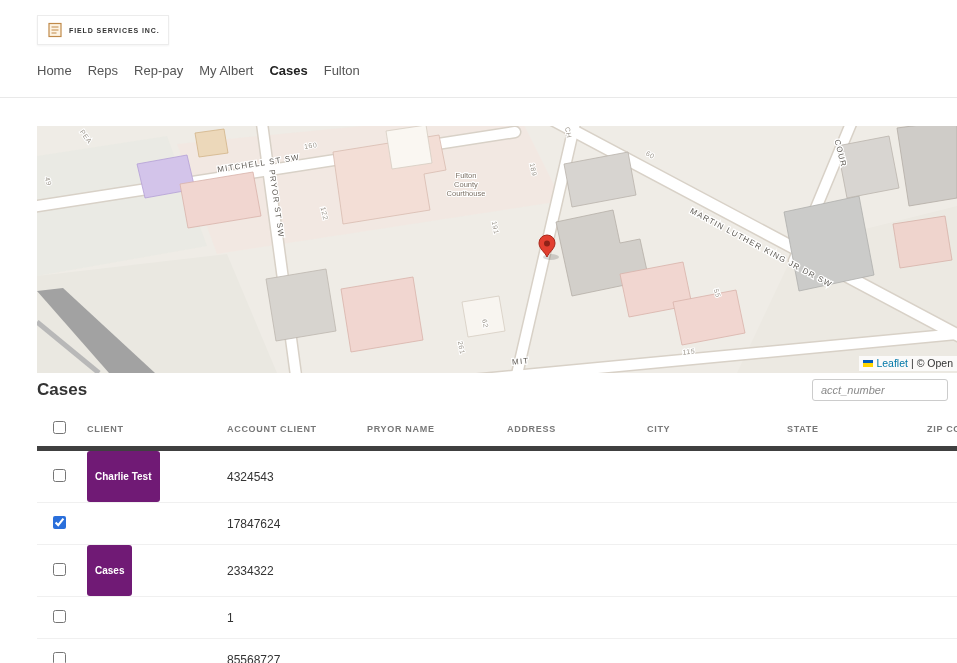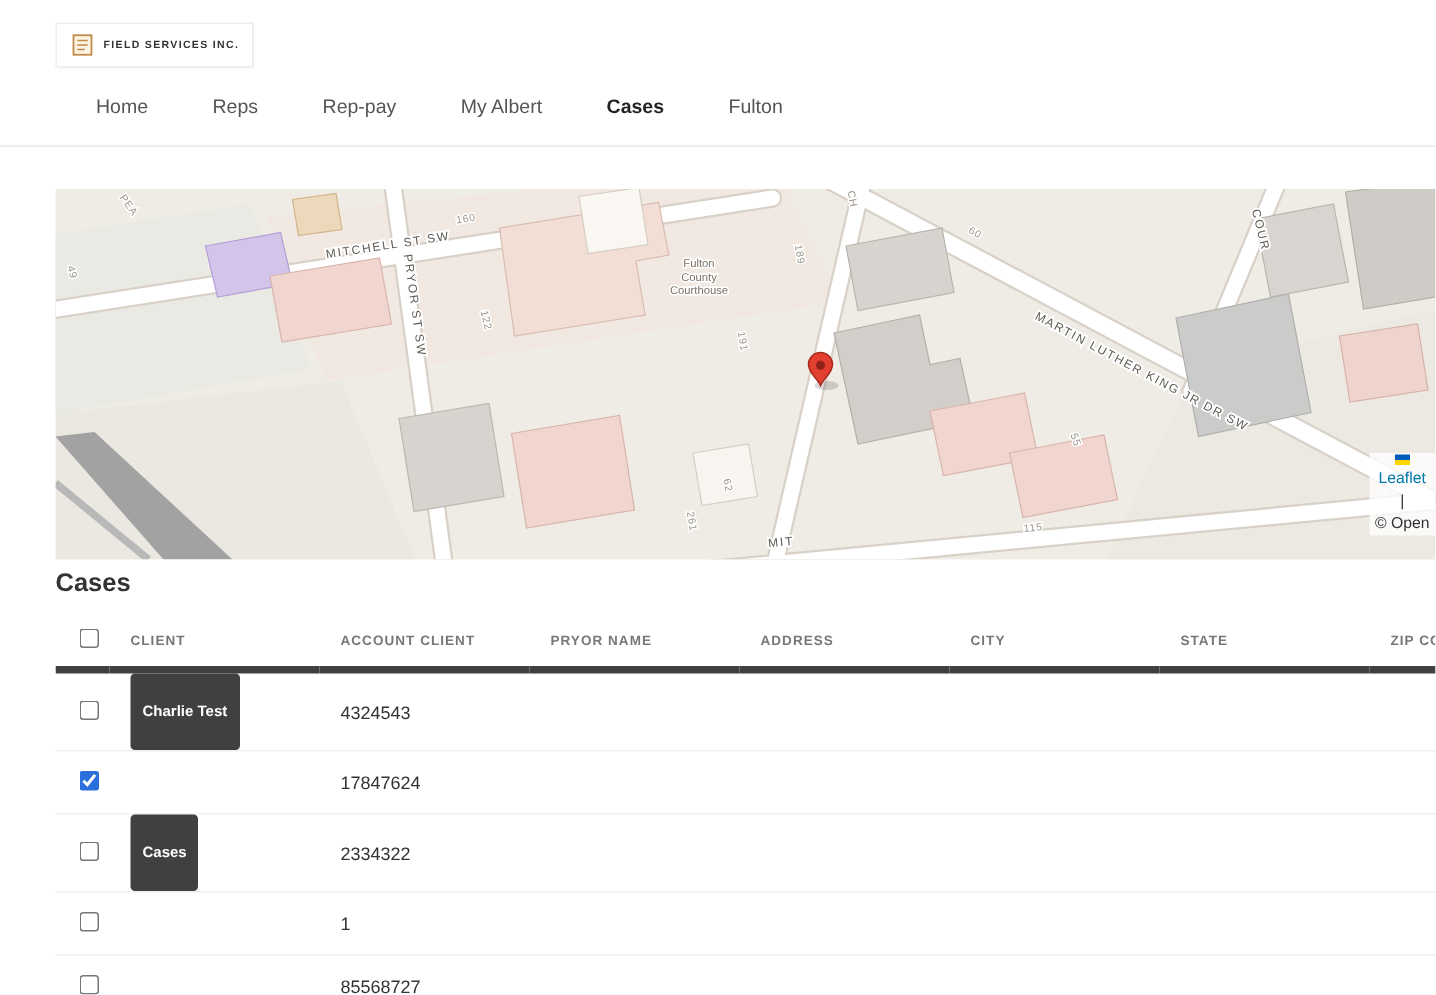--- a/index.html
+++ b/index.html
@@ -9,35 +9,35 @@
   
   .topbar { padding: 15px 0 0 37px; }
   .logo { display: inline-flex; align-items: center; gap: 6px; padding: 6px 9px;
     background: #fff; border: 1px solid #ececec; box-shadow: 0 1px 2px rgba(0,0,0,.05); }
   .logo-text { font-size: 7px; font-weight: bold; letter-spacing: .9px; color: #333; }
 
   
   .nav-wrap { border-bottom: 1px solid #e9e9e9; margin-top: 18px; }
   .nav { display: flex; gap: 16px; margin-left: 37px; padding-bottom: 19px;
     font-size: 13px; color: #555; }
-  .nav-item { cursor: pointer; margin-left: 27px; }
+  .nav-item { cursor: pointer; }
   .nav-item.active { font-weight: bold; color: #222; }
 
   
   .map-wrap { position: relative; margin: 28px 0 0 37px; width: 920px; height: 247px;
     overflow: hidden; background: #efece6; }
   .map-wrap svg { position: absolute; left: 0; top: 0; }
   .st  { font-size: 8px; fill: #5e5a54; letter-spacing: 1.2px; stroke: #fff;
          stroke-width: 2.5px; paint-order: stroke; }
   .num { font-size: 7px; fill: #9c968c; letter-spacing: .5px; stroke: #fff;
          stroke-width: 2px; paint-order: stroke; }
   .poi { font-size: 7.5px; fill: #7d7266; stroke: #fff; stroke-width: 2px; paint-order: stroke; }
-  .leaflet-attr { position: absolute; right: 0; bottom: 16px; display: flex; align-items: center;
+  .leaflet-attr { position: absolute; right: 0; bottom: 2px; display: flex; align-items: center;
     gap: 3px; background: rgba(255,255,255,.78); padding: 1px 4px 2px; font-size: 10.5px;
-    color: #333; white-space: nowrap; flex-direction: column; }
+    color: #333; white-space: nowrap; }
   .flag { width: 10px; height: 7px; display: inline-block;
     background: linear-gradient(#005bbb 0 50%, #ffd500 50% 100%); }
   .leaflet-link { color: #0078a8; text-decoration: none; cursor: pointer; }
 
   
   .cases-header { display: flex; justify-content: space-between; align-items: center;
     margin: 6px 0 0 37px; width: 911px; }
   .cases-title { font-size: 17px; font-weight: bold; color: #333; }
   .acct-input { width: 136px; padding: 4px 8px; font-size: 11px; font-style: italic;
     border: 1px solid #ccc; border-radius: 3px; color: #333; font-family: inherit; }
@@ -45,21 +45,21 @@
 
   
   .table-wrap { margin: 10px 0 0 37px; width: 920px; overflow: hidden; }
   table { border-collapse: collapse; width: 990px; table-layout: fixed;
     font-size: 12px; color: #333; }
   th { font-size: 9px; color: #777; letter-spacing: .7px; text-align: left;
     padding: 10px 0 10px 14px; font-weight: bold; border-bottom: 5px solid #404040; }
   td { padding: 0 0 0 14px; height: 42px; border-bottom: 1px solid #f0f0f0; }
   th.cb, td.cb { padding-left: 16px; width: 36px; }
   input[type="checkbox"] { width: 13px; height: 13px; accent-color: #2a6fdb; cursor: pointer; }
-  .badge { display: inline-block; background: #404040; color: #fff; font-size: 10px;
+  .badge { display: inline-block; background: #701a75; color: #fff; font-size: 10px;
     font-weight: bold; padding: 20px 8px; border-radius: 3px; cursor: pointer; }
 
   .page-footer { height: 14px; border-top: 1px solid #d8d8d8;
     background: linear-gradient(#fff 0 6px, #ececec 6px 100%); }
 </style>
 </head>
 <body>
 
 <div class="topbar">
   <div class="logo">
@@ -165,20 +165,21 @@
   <div class="leaflet-attr">
     <span class="flag"></span>
     <span class="leaflet-link">Leaflet</span>
     <span>|</span>
     <span>© Open</span>
   </div>
 </div>
 
 <div class="cases-header">
   <div class="cases-title">Cases</div>
+  <input class="acct-input" type="text" placeholder="acct_number" style="">
 </div>
 
 <div class="table-wrap">
   <table>
     <colgroup>
       <col style="width:36px">
         <col style="width:140px">
         <col style="width:140px">
       <col style="width:140px">
         <col style="width:140px">

